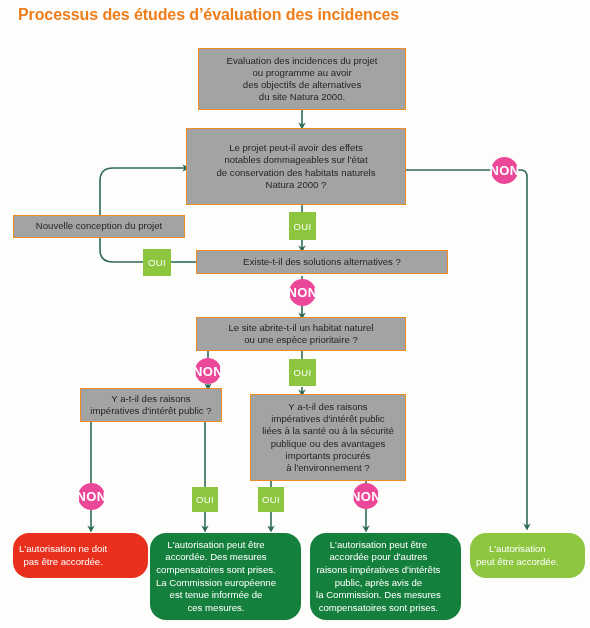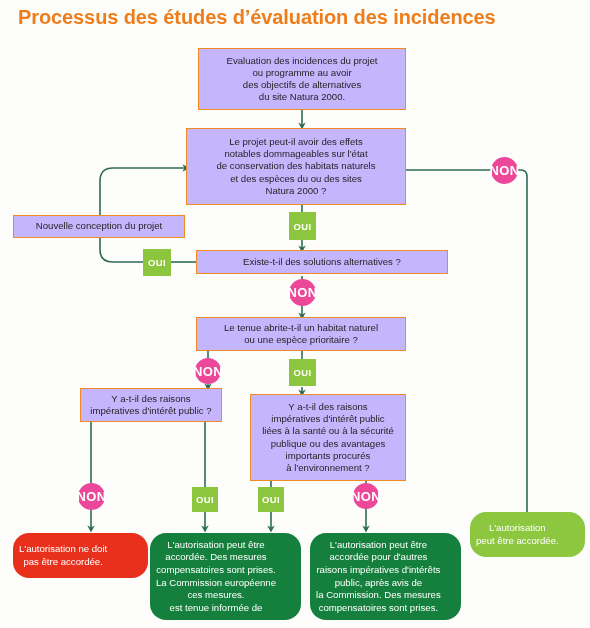--- a/index.html
+++ b/index.html
@@ -6,47 +6,47 @@
   body{
     width:590px;height:628px;position:relative;overflow:hidden;
     font-family:"Liberation Sans","DejaVu Sans",sans-serif;
     background:#fdfdfc;
   }
   #stage{position:absolute;left:0;top:0;width:590px;height:628px;}
   svg.edges{position:absolute;left:0;top:0;width:590px;height:628px;pointer-events:none;}
 
   .title{
     position:absolute;left:18px;top:6px;
-    font-size:20px;font-weight:bold;color:#ef7d19;
+    font-size:16px;font-weight:bold;color:#ef7d19;
     letter-spacing:-0.1px;white-space:nowrap;
   }
 
   .qbox{
     position:absolute;box-sizing:border-box;
-    border:1.3px solid #ef8b22;background:#c4b5fd;
+    border:1.3px solid #ef8b22;background:#a3a3a3;
     color:#231f20;font-size:9.6px;line-height:12.2px;
     display:flex;align-items:center;justify-content:center;
     text-align:center;padding:3px 5px;
   }
   .qbox span{display:block;}
 
   .rbox{
     position:absolute;box-sizing:border-box;
     color:#ffffff;font-size:9.6px;line-height:12.6px;
     display:flex;align-items:center;justify-content:flex-start;
     text-align:center;padding:4px 6px;border-radius:16px;
   }
   .rbox.red{background:#e8301c;}
   .rbox.orange{background:#15803d;}
   .rbox.green{background:#8dc63f;}
 
   .badge-oui{
     position:absolute;box-sizing:border-box;
     background:#8cc63e;color:#ffffff;
-    font-size:9.5px;font-weight:bold;letter-spacing:0.3px;
+    font-size:9.5px;font-weight:normal;letter-spacing:0.3px;
     display:flex;align-items:center;justify-content:center;
   }
   .badge-non{
     position:absolute;box-sizing:border-box;
     background:#ec4899;color:#ffffff;border-radius:50%;
     font-size:13px;font-weight:bold;letter-spacing:0.3px;
     display:flex;align-items:center;justify-content:center;
   }
 </style>
 </head>
@@ -108,40 +108,39 @@
         <div>des objectifs de alternatives</div>
         <div>du site Natura 2000.</div>
       </span>
   </div>
 
   <div class="qbox" style="left:186px;top:128px;width:220px;height:77px;">
     <span>
         <div>Le projet peut-il avoir des effets</div>
         <div>notables dommageables sur l'état</div>
         <div>de conservation des habitats naturels</div>
-        <div>et des espèces du ou des sites</div>
         <div>Natura 2000 ?</div>
       </span>
   </div>
 
   <div class="qbox" style="left:13px;top:215px;width:172px;height:23px;">
     <span>
         <div>Nouvelle conception du projet</div>
       </span>
   </div>
 
   <div class="qbox" style="left:196px;top:250px;width:252px;height:24px;">
     <span>
         <div>Existe-t-il des solutions alternatives ?</div>
       </span>
   </div>
 
   <div class="qbox" style="left:196px;top:317px;width:210px;height:34px;">
     <span>
-        <div>Le tenue abrite-t-il un habitat naturel</div>
+        <div>Le site abrite-t-il un habitat naturel</div>
         <div>ou une espèce prioritaire ?</div>
       </span>
   </div>
 
   <div class="qbox" style="left:80px;top:388px;width:142px;height:34px;">
     <span>
         <div>Y a-t-il des raisons</div>
         <div>impératives d'intérêt public ?</div>
       </span>
   </div>
@@ -163,37 +162,37 @@
         <div>pas être accordée.</div>
       </span>
   </div>
 
   <div class="rbox orange" style="left:150px;top:533px;width:151px;height:87px;">
     <span>
         <div>L'autorisation peut être</div>
         <div>accordée. Des mesures</div>
         <div>compensatoires sont prises.</div>
         <div>La Commission européenne</div>
+        <div>est tenue informée de</div>
         <div>ces mesures.</div>
-        <div>est tenue informée de</div>
       </span>
   </div>
 
   <div class="rbox orange" style="left:310px;top:533px;width:151px;height:87px;">
     <span>
         <div>L'autorisation peut être</div>
         <div>accordée pour d'autres</div>
         <div>raisons impératives d'intérêts</div>
         <div>public, après avis de</div>
         <div>la Commission. Des mesures</div>
         <div>compensatoires sont prises.</div>
       </span>
   </div>
 
-  <div class="rbox green" style="left:470px;top:512px;width:115px;height:45px;">
+  <div class="rbox green" style="left:470px;top:533px;width:115px;height:45px;">
     <span>
         <div>L'autorisation</div>
         <div>peut être accordée.</div>
       </span>
   </div>
 
   <div class="badge-non" style="left:491px;top:157px;width:27px;height:27px;">NON</div>
 
   <div class="badge-oui" style="left:289px;top:212px;width:27px;height:28px;">OUI</div>
 

